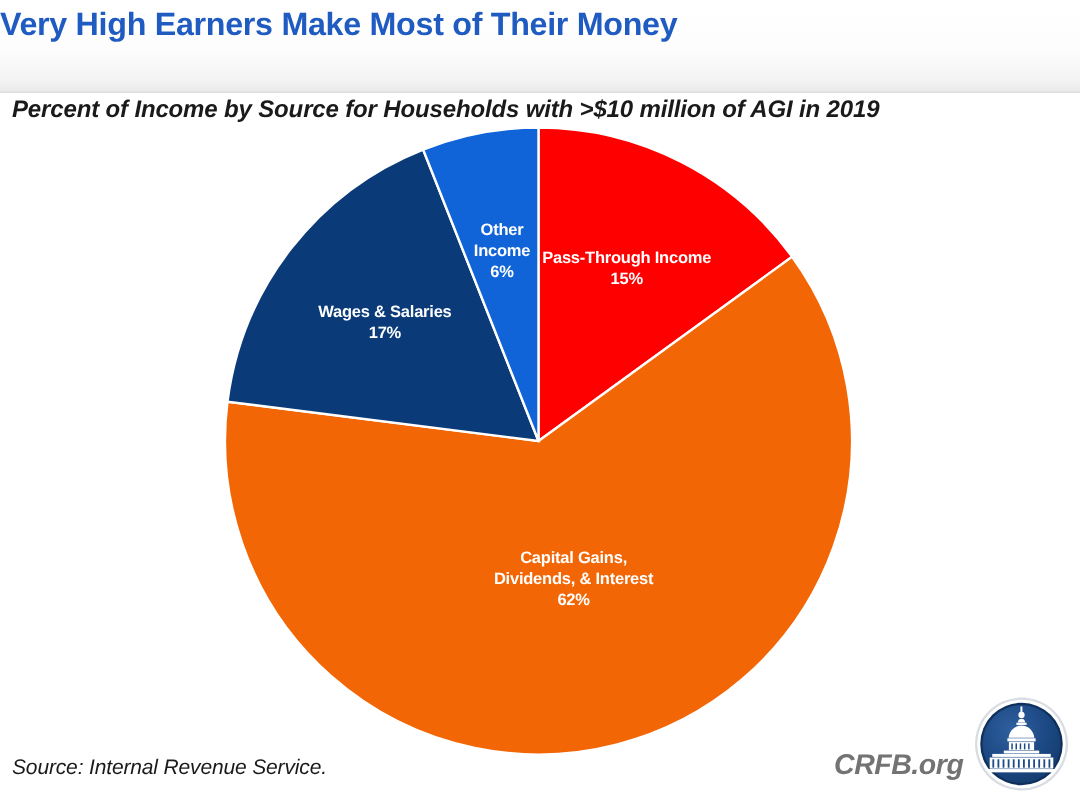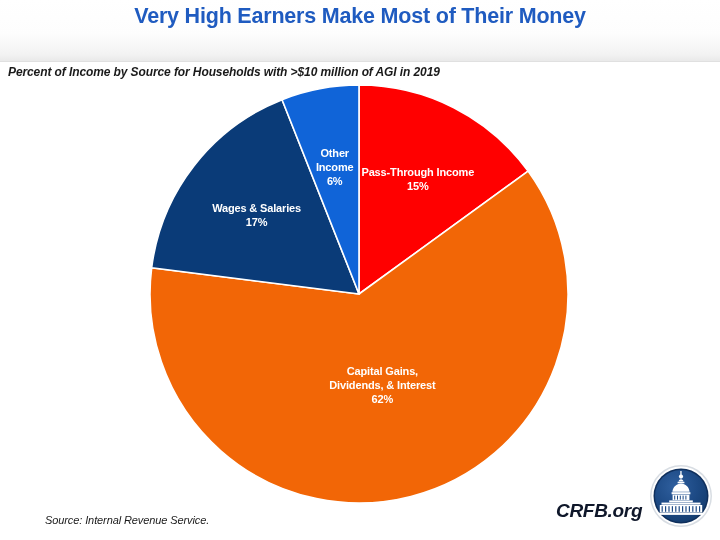--- a/index.html
+++ b/index.html
@@ -25,35 +25,35 @@
     position: absolute;
     left: 0; top: 61px;
     width: 720px; height: 1px;
     background: #e0e0e0;
   }
 
   #chart-title {
     position: absolute;
     left: 0; top: 3px;
     width: 720px;
-    text-align: center;
+    text-align: left;
     color: #1F5BC0;
     font-size: 21.5px;
     font-weight: bold;
     line-height: 26px;
     letter-spacing: -0.2px;
   }
   #chart-title .tline { display: block; }
 
   #chart-subtitle {
     position: absolute;
     left: 8px; top: 65px;
     width: 600px;
     color: #1a1a1a;
-    font-size: 12px;
+    font-size: 16px;
     font-weight: bold;
     font-style: italic;
     letter-spacing: -0.1px;
   }
 
   
   #pie-wrap {
     position: absolute;
     left: 0; top: 0;
     width: 720px; height: 540px;
@@ -65,31 +65,30 @@
     font-family: "Liberation Sans", sans-serif;
     font-size: 11px;
     font-weight: bold;
     text-anchor: middle;
     letter-spacing: -0.15px;
   }
 
   
   #source-note {
     position: absolute;
-    left: 8px; top: 514px;
+    left: 8px; top: 503px;
     color: #1a1a1a;
-    font-size: 11px;
+    font-size: 14px;
     font-style: italic;
     letter-spacing: -0.1px;
-    margin-left: 37px;
   }
   #brand-text {
     position: absolute;
     left: 556px; top: 500px;
-    color: #0f172a;
+    color: #737373;
     font-size: 19px;
     font-weight: bold;
     font-style: italic;
     letter-spacing: -0.3px;
   }
   #brand-logo {
     position: absolute;
     left: 648px; top: 463px;
     width: 66px; height: 66px;
   }

